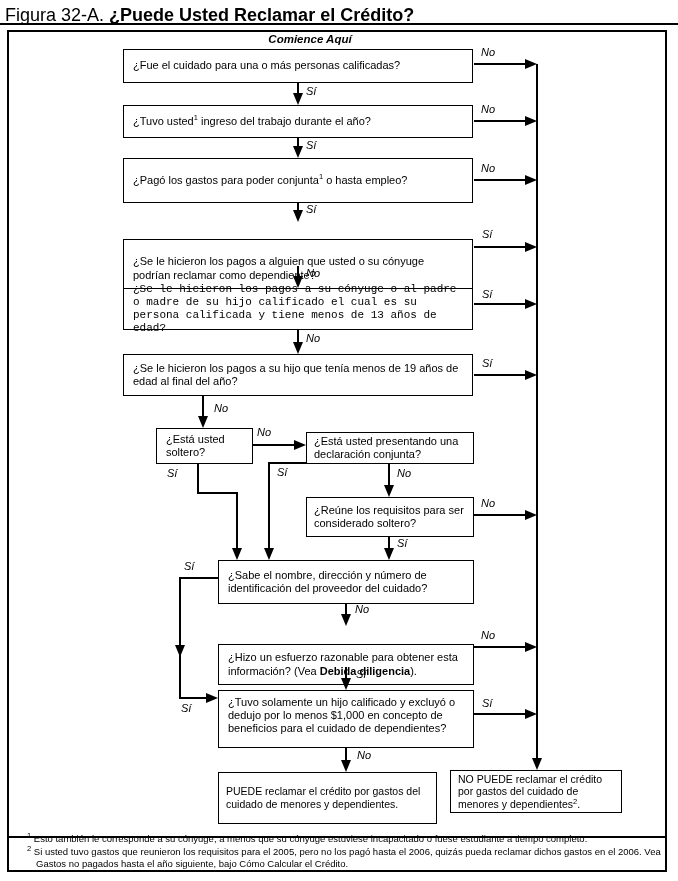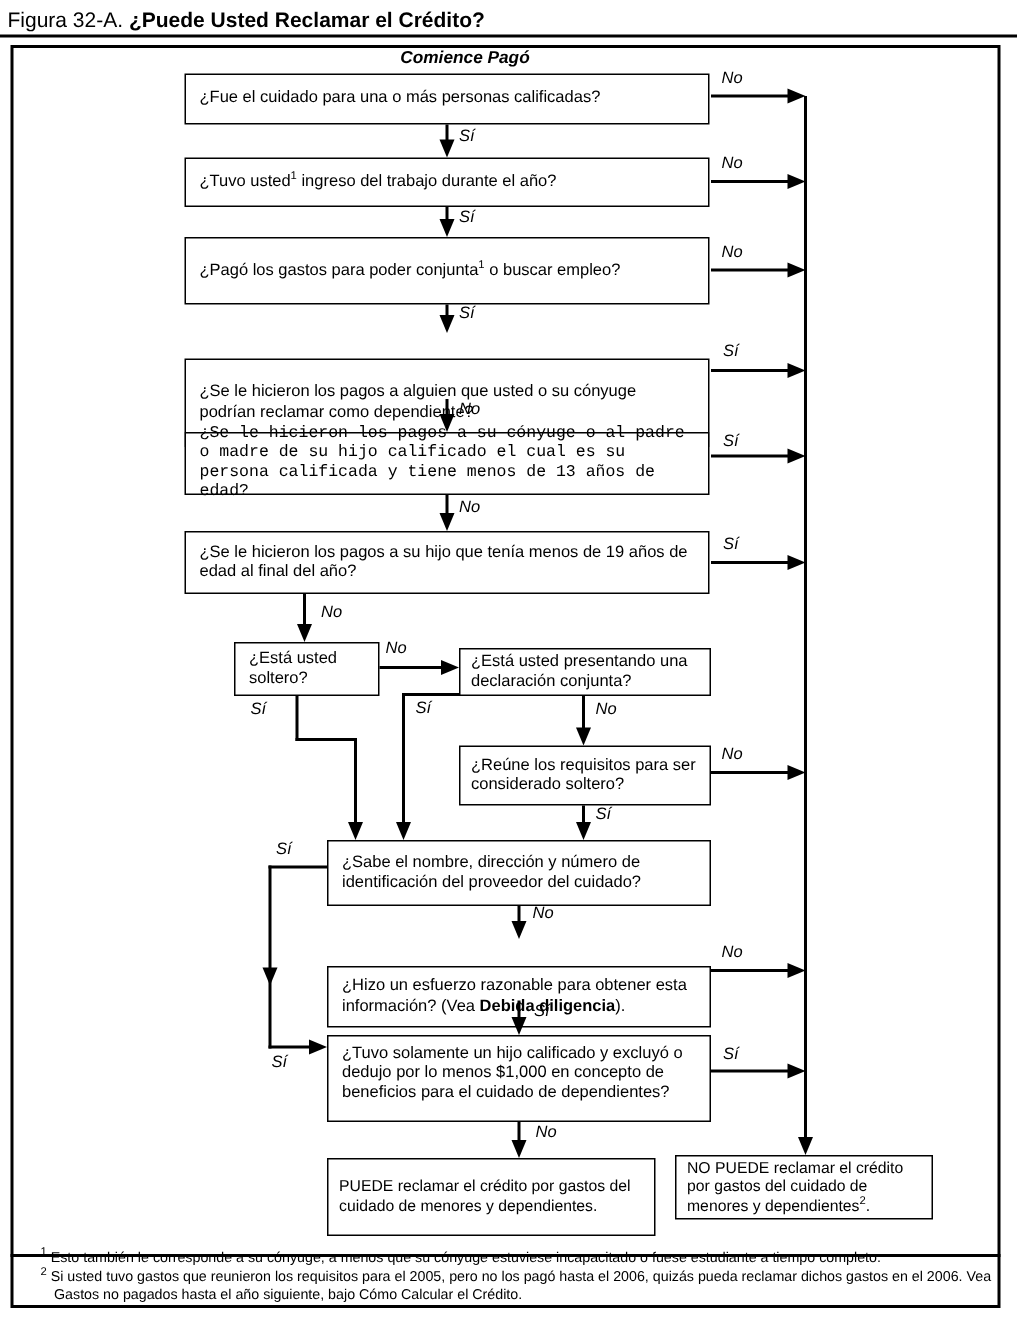--- a/index.html
+++ b/index.html
@@ -1,20 +1,20 @@
 <!DOCTYPE html>
 <html><head>
 <meta charset="utf-8">
 <style>
   html,body{margin:0;padding:0;background:#fff;}
   #page{
     position:relative;width:678px;height:881px;background:#ffffff;
     font-family:"Liberation Sans","DejaVu Sans",sans-serif;color:#000;overflow:hidden;
   }
-  .title{position:absolute;left:5px;top:5px;font-size:14px;white-space:nowrap;}
+  .title{position:absolute;left:5px;top:5px;font-size:18px;white-space:nowrap;}
   .title .bold{font-weight:bold;}
   .title-rule{position:absolute;left:0;top:23px;width:678px;height:2px;background:#000;}
   .frame{position:absolute;left:7px;top:30px;width:660px;height:842px;border:2px solid #000;box-sizing:border-box;}
   .start{position:absolute;left:230px;top:33px;width:160px;text-align:center;
          font-size:11.5px;font-weight:bold;font-style:italic;}
   .qbox{position:absolute;border:1.5px solid #000;background:#fff;box-sizing:border-box;
         font-size:11px;line-height:1.2;display:flex;align-items:center;padding:2px 9px;}
   .qbox .txt{display:block;}
   .qbox p{margin:0;}
   .hline{position:absolute;height:2px;background:#000;}
@@ -37,32 +37,32 @@
 <div id="page">
 
   <div class="title">
     <span>Figura 32-A.</span>
     <span class="bold">¿Puede Usted Reclamar el Crédito?</span>
   </div>
   <div class="title-rule"></div>
 
   <div class="frame"></div>
 
-  <div class="start">Comience Pagó</div>
+  <div class="start">Comience Aquí</div>
 
   <div class="qbox" style="left:123px;top:49px;width:350px;height:34px;">
     <span class="txt">¿Fue el cuidado para una o más personas calificadas?</span>
   </div>
 
   <div class="qbox" style="left:123px;top:105px;width:350px;height:33px;">
     <span class="txt"><span>¿Tuvo usted</span><sup>1</sup><span> ingreso del trabajo durante el año?</span></span>
   </div>
 
   <div class="qbox" style="left:123px;top:158px;width:350px;height:45px;">
-    <span class="txt"><span>¿Pagó los gastos para poder conjunta</span><sup>1</sup><span> o buscar empleo?</span></span>
+    <span class="txt"><span>¿Pagó los gastos para poder conjunta</span><sup>1</sup><span> o hasta empleo?</span></span>
   </div>
 
   <div class="qbox" style="left:123px;top:239px;width:350px;height:59px;">
     <span class="txt">¿Se le hicieron los pagos a alguien que usted o su cónyuge podrían reclamar como dependiente?</span>
   </div>
 
   <div class="qbox" style="left:123px;top:288px;width:350px;height:42px;font-family:Liberation Mono, monospace;">
     <span class="txt">¿Se le hicieron los pagos a su cónyuge o al padre o madre de su hijo calificado el cual es su persona calificada y tiene menos de 13 años de edad?</span>
   </div>
 

